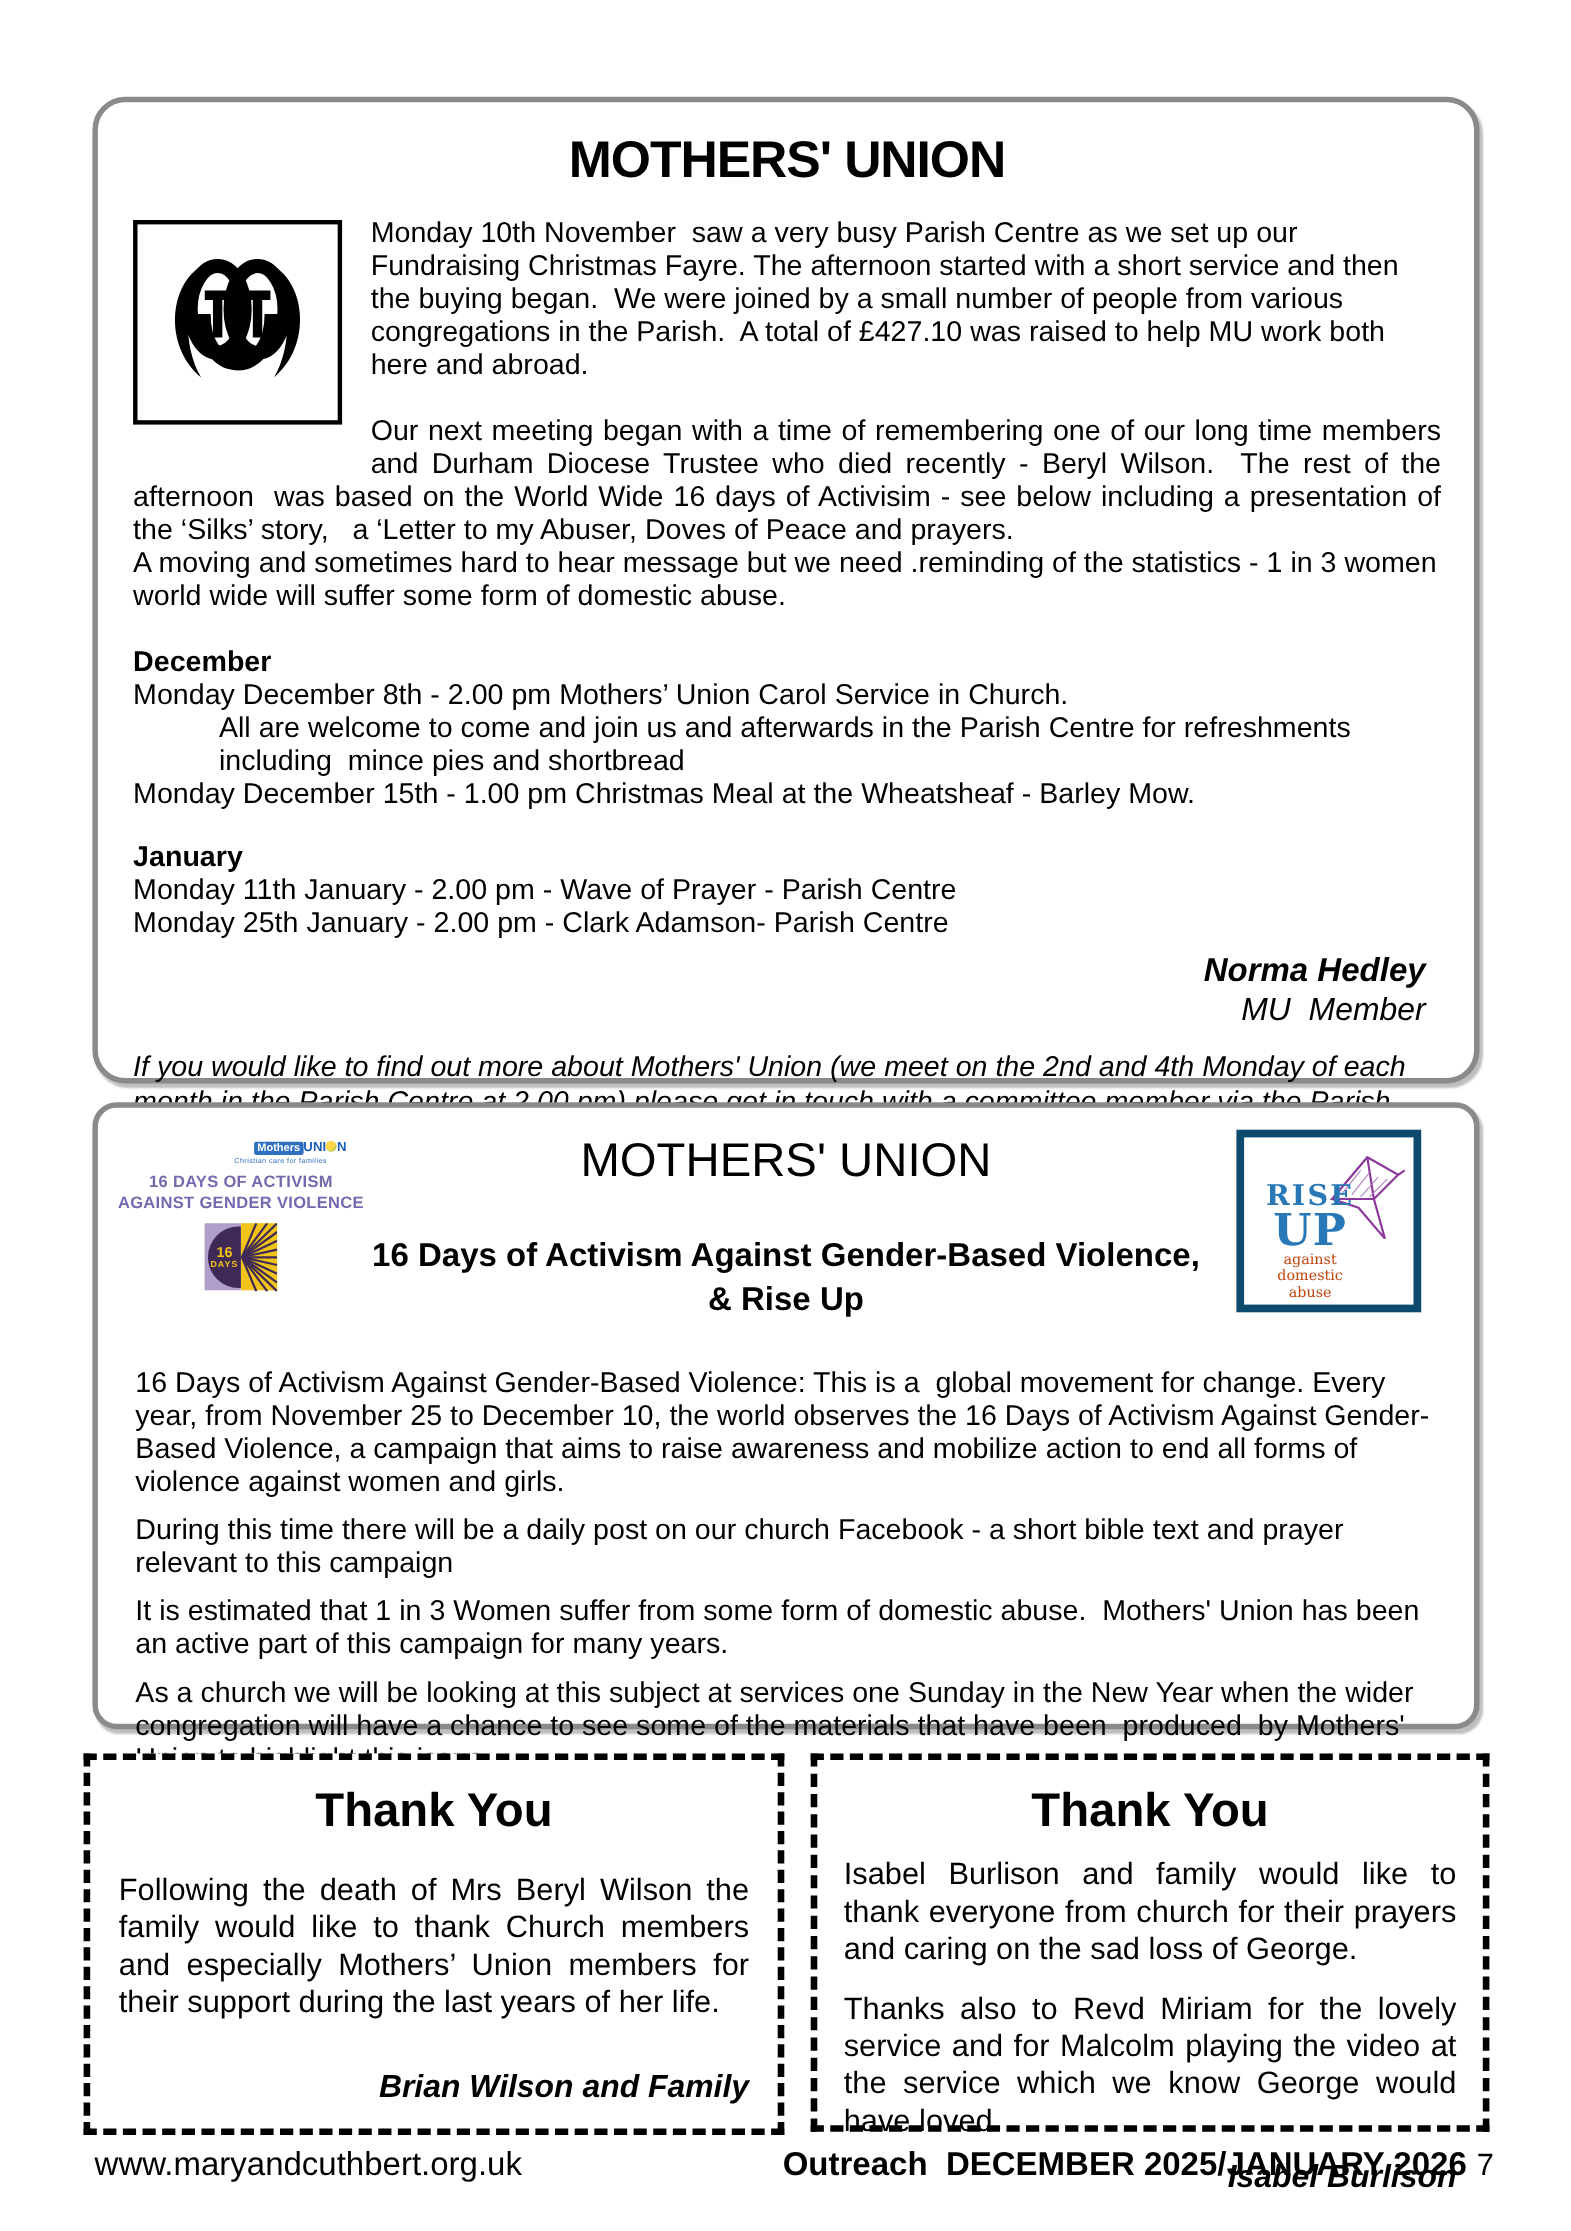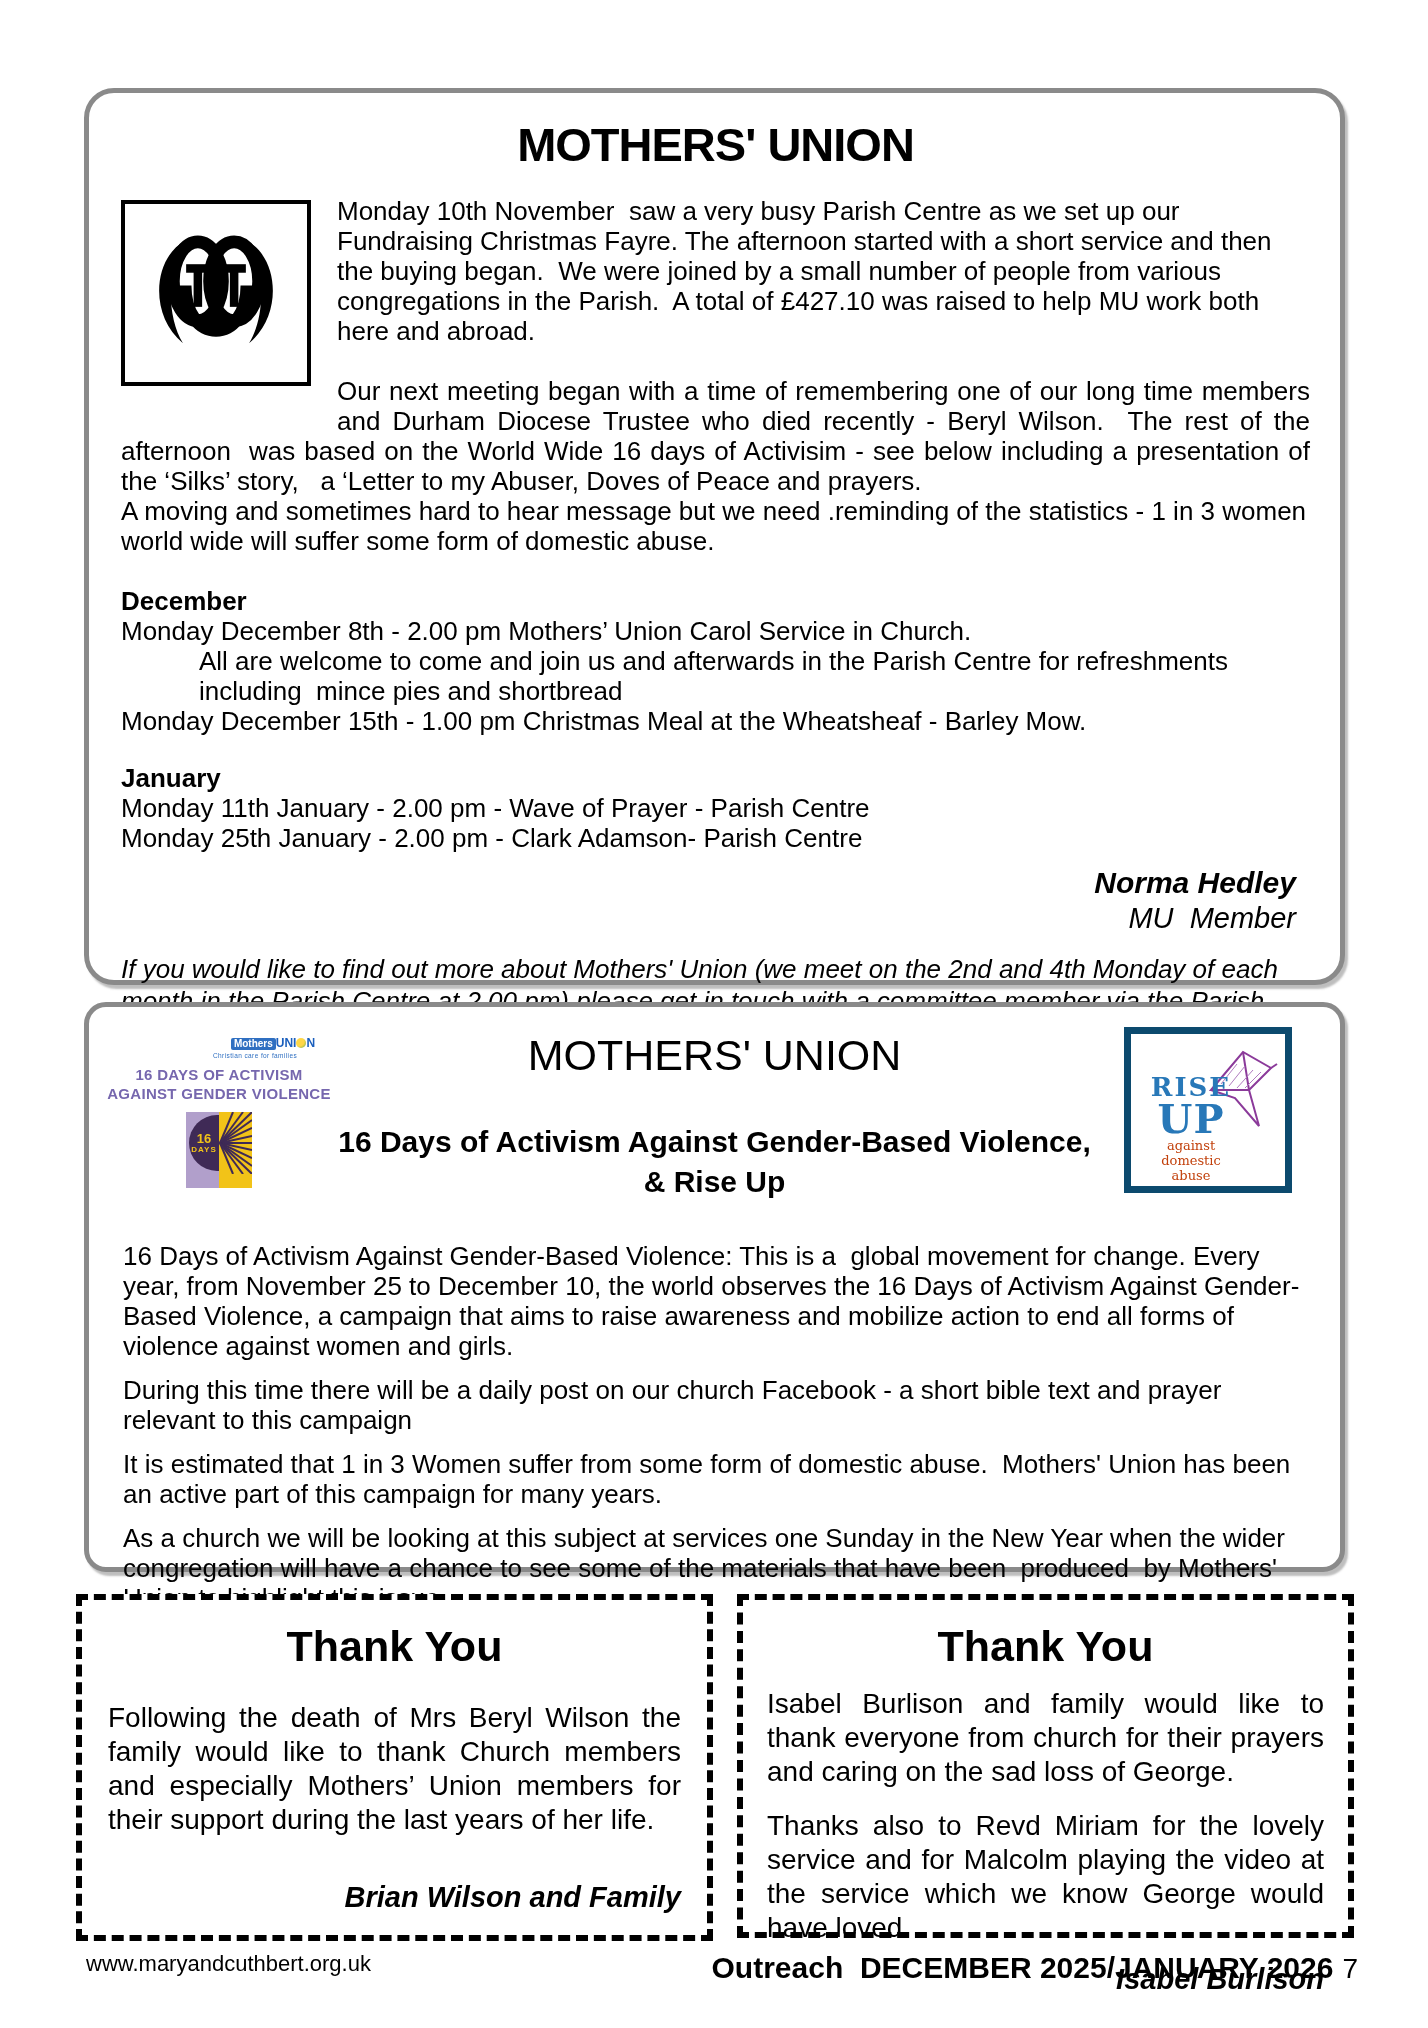--- a/index.html
+++ b/index.html
@@ -43,21 +43,21 @@
   .box2-subtitle { text-align:center; font-weight:bold; font-size:30px; line-height:40px; margin-top:42px; }
 
   .logo16 { position:absolute; left:-18px; top:2px; width:228px; text-align:center; }
   .wm-row { display:inline-block; margin-left:108px; white-space:nowrap; line-height:12px; text-align:left; }
   .wm-mothers { background:#2f6fc1; color:#fff; font-weight:bold; font-size:10px; padding:0 3px 1px; border-radius:2px; }
   .wm-union { color:#1b5fbd; font-weight:bold; font-size:12px; letter-spacing:0; }
   .wm-globe { display:inline-block; width:10px; height:10px; border-radius:50%;
     background:radial-gradient(circle at 35% 35%, #ffd747 50%, #58a84f); vertical-align:-1px; }
   .wm-tagline { font-size:6.5px; color:#2f6fc1; letter-spacing:.4px; margin:1px 0 6px 108px; text-align:left; }
   .heading16 { color:#7667ae; font-weight:bold; font-size:15px; line-height:19px; letter-spacing:.3px; }
-  .emblem { display:flex; width:66px; height:76px; margin:9px auto 0; }
+  .emblem { display:flex; width:66px; height:61px; margin:9px auto 0; }
   .emblem-left { width:33px; background:#b19fcb; position:relative; }
   .emblem-disc { position:absolute; right:0; top:3px; width:30px; height:56px; background:#3f2a56;
     border-radius:28px 0 0 28px; color:#f2c318; display:flex; flex-direction:column;
     align-items:center; justify-content:center; }
   .emblem-n16 { font-size:13px; font-weight:bold; line-height:13px; }
   .emblem-days { font-size:8px; font-weight:bold; letter-spacing:1px; line-height:9px; }
   .emblem-right { width:33px; background:#f2c318; }
 
   .riseup-box { position:absolute; right:14px; top:-4px; width:168px; height:166px;
     border:7px solid #0c4a6e; background:#fff; }
@@ -75,21 +75,21 @@
   #thanks-left  { left:76px;  top:1594px; width:637px; height:347px; padding:8px 26px; }
   #thanks-right { left:737px; top:1594px; width:617px; height:344px; padding:8px 24px; }
   .thanks-title { text-align:center; font-size:43px; font-weight:bold; margin-top:14px; }
   .thanks-body { font-size:28px; line-height:34px; text-align:justify; margin-top:30px; }
   #thanks-right .thanks-body.first { margin-top:16px; }
   #thanks-right .thanks-body.second { margin-top:20px; }
   .thanks-sig { font-weight:bold; font-style:italic; font-size:29px; text-align:right; margin-top:44px; }
   #thanks-right .thanks-sig { margin-top:18px; }
 
   
-  .footer-website { position:absolute; left:86px; top:1951px; font-size:22px;text-align:right; }
+  .footer-website { position:absolute; left:86px; top:1951px; font-size:30px;text-align:right; }
   .footer-right { position:absolute; right:70px; top:1951px; display:flex; align-items:baseline; gap:9px; }
   .footer-issue { font-size:30px; font-weight:bold; }
   .footer-page { font-size:28px; }
 </style>
 </head>
 <body>
 
 <div class="page">
 
   <section class="rounded-box" id="box1">

